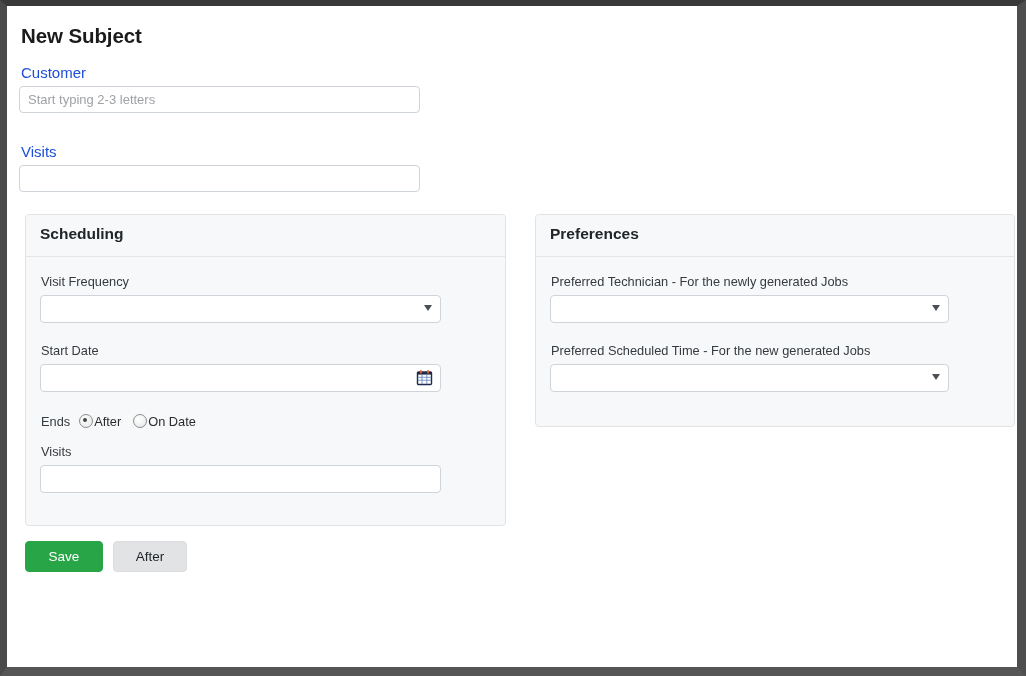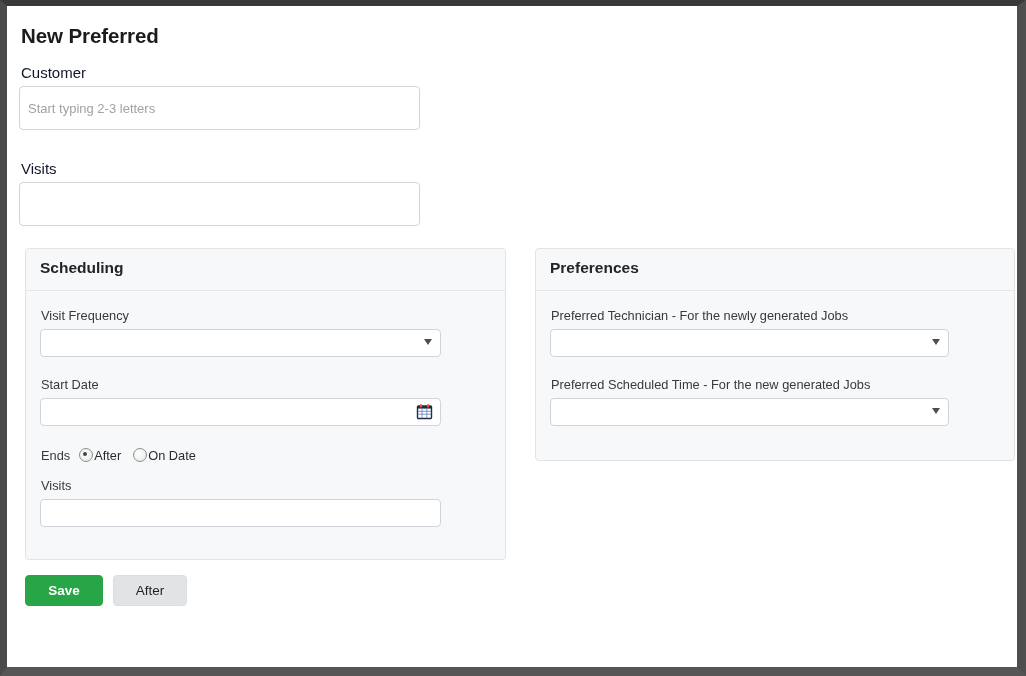--- a/index.html
+++ b/index.html
@@ -48,30 +48,30 @@
   .page-title {
     font-size: 20.5px;
     font-weight: bold;
     color: #1b1b1b;
     letter-spacing: -0.1px;
     margin: 0 0 13px 2px;
   }
 
   .field-label {
     font-size: 15px;
-    color: #0f172a;
+    color: #1d4ed8;
     margin: 16px 0 4px 2px;
     line-height: 18px;
   }
 
   .text-input {
     box-sizing: border-box;
     display: block;
     width: 401px;
-    height: 44px;
+    height: 27px;
     padding: 2px 8px;
     font-family: "Liberation Sans", sans-serif;
     font-size: 13px;
     color: #333;
     background: #ffffff;
     border: 1px solid #ced4da;
     border-radius: 4px;
     outline: none;
   }
   .text-input::placeholder { color: #a0a2a6; opacity: 1; }
@@ -268,38 +268,37 @@
     height: 31px;
     line-height: 29px;
     text-align: center;
     padding: 0 12px;
   }
   .btn-save {
     width: 78px;
     background: #28a546;
     color: #ffffff;
     border-color: #28a546;
-    font-weight: bold;
   }
   .btn-cancel {
     width: 74px;
     margin-left: 10px;
     background: #e2e3e5;
     color: #1f2227;
     border-color: #dcdde0;
   }
 </style>
 </head>
 <body>
 
 <div class="viewport">
   <div class="page">
     <div class="content">
 
-      <h1 class="page-title">New Preferred</h1>
+      <h1 class="page-title">New Subject</h1>
 
       <div>
         <div class="field-label">Customer</div>
         <input class="text-input" type="text" placeholder="Start typing 2-3 letters" style="">
       </div>
 
       <div class="gap-a"></div>
 
       <div>
         <div class="field-label">Visits</div>

